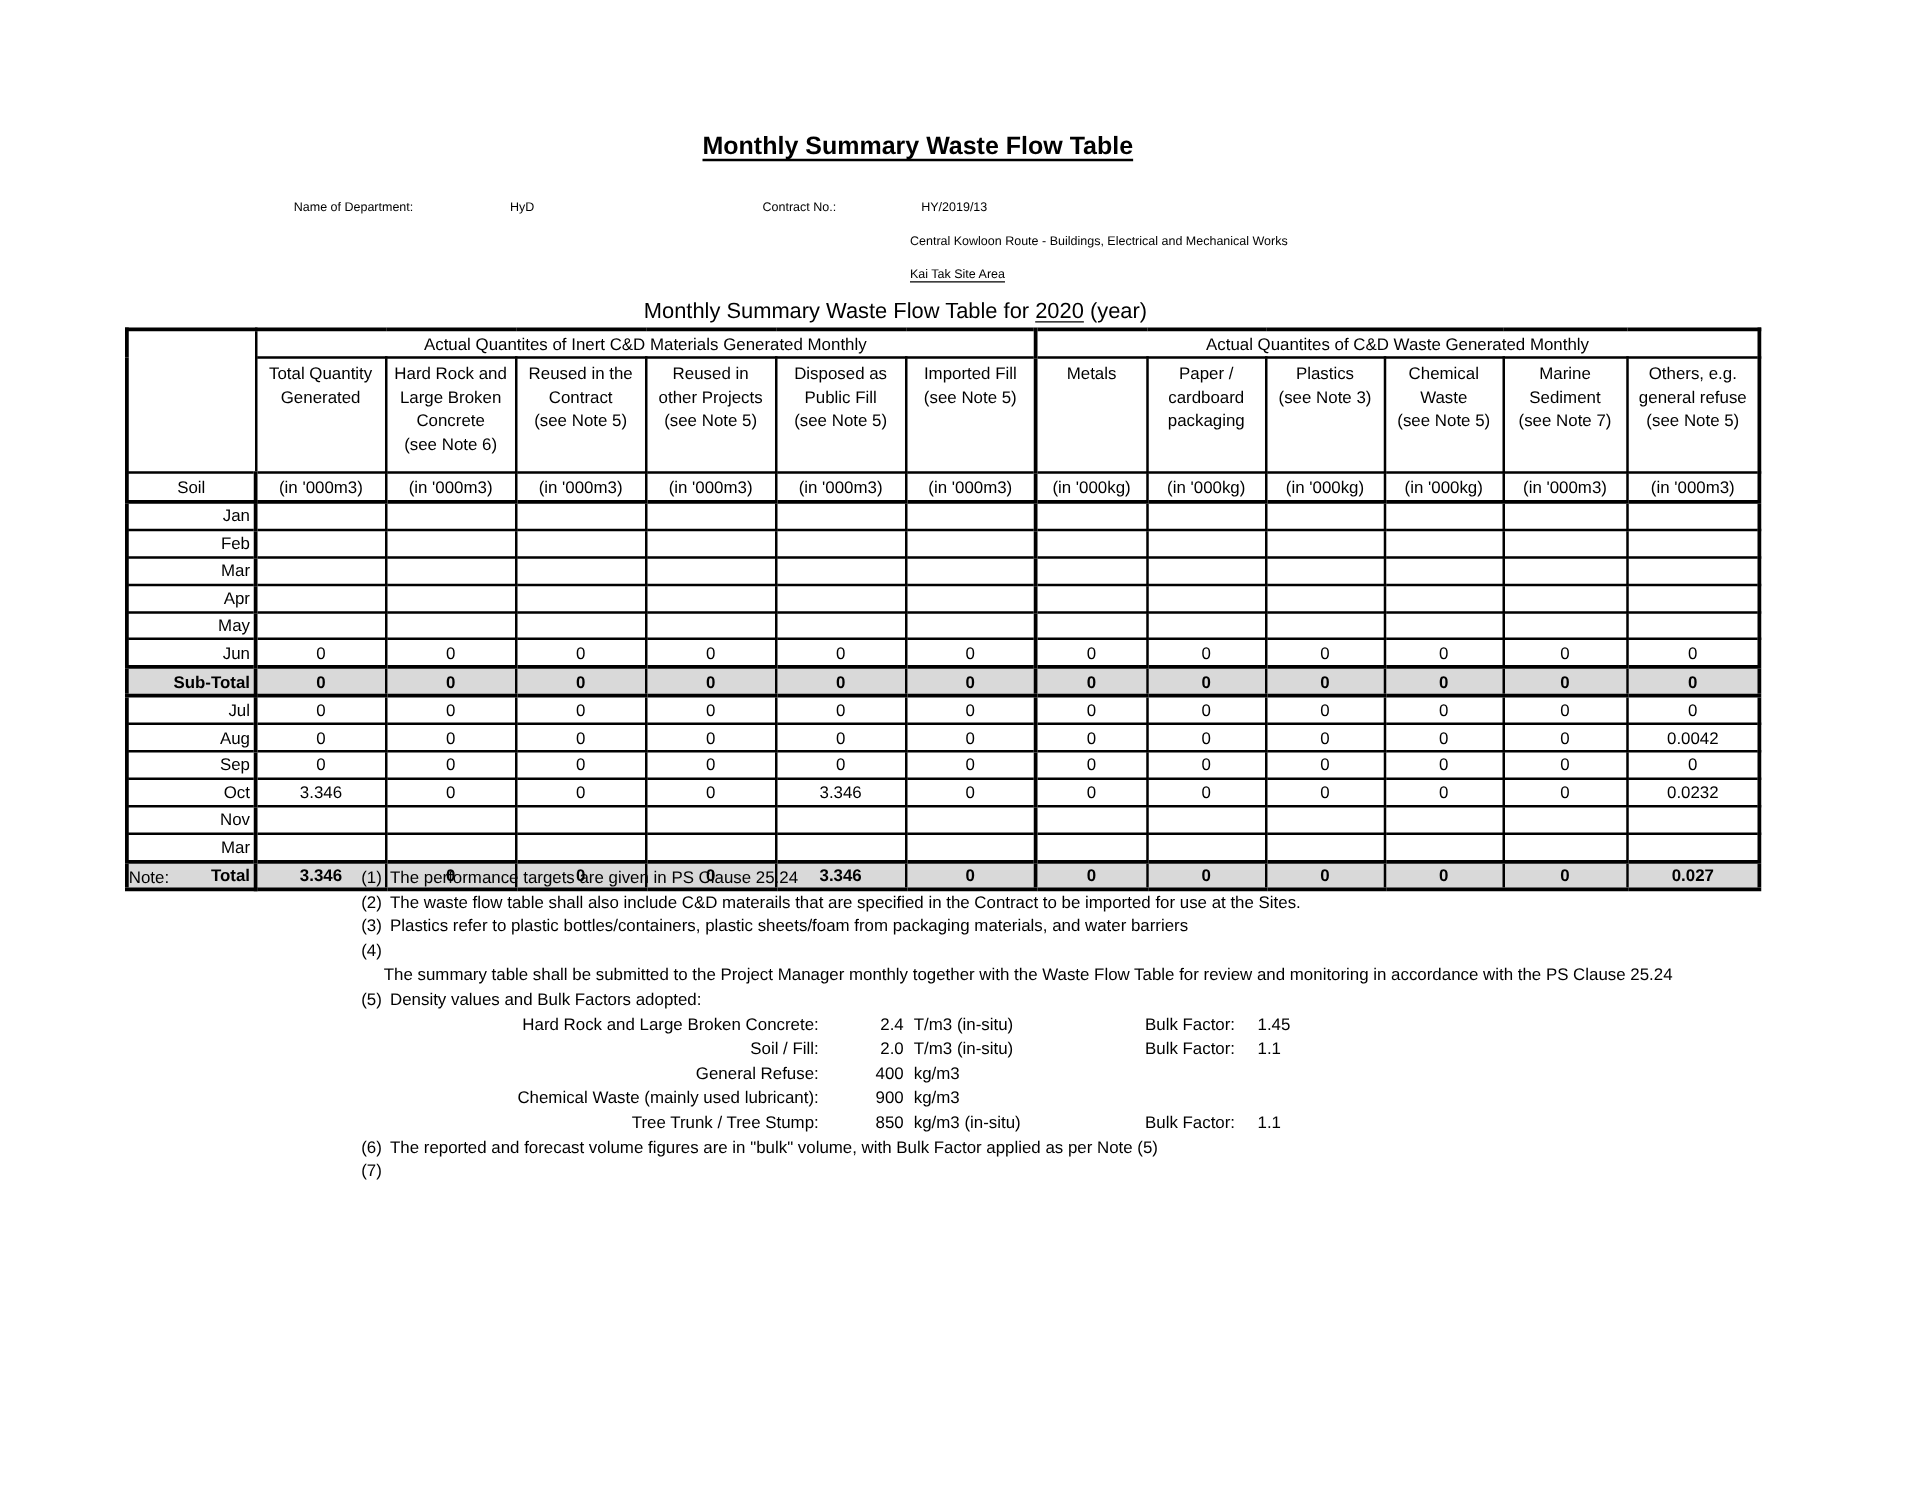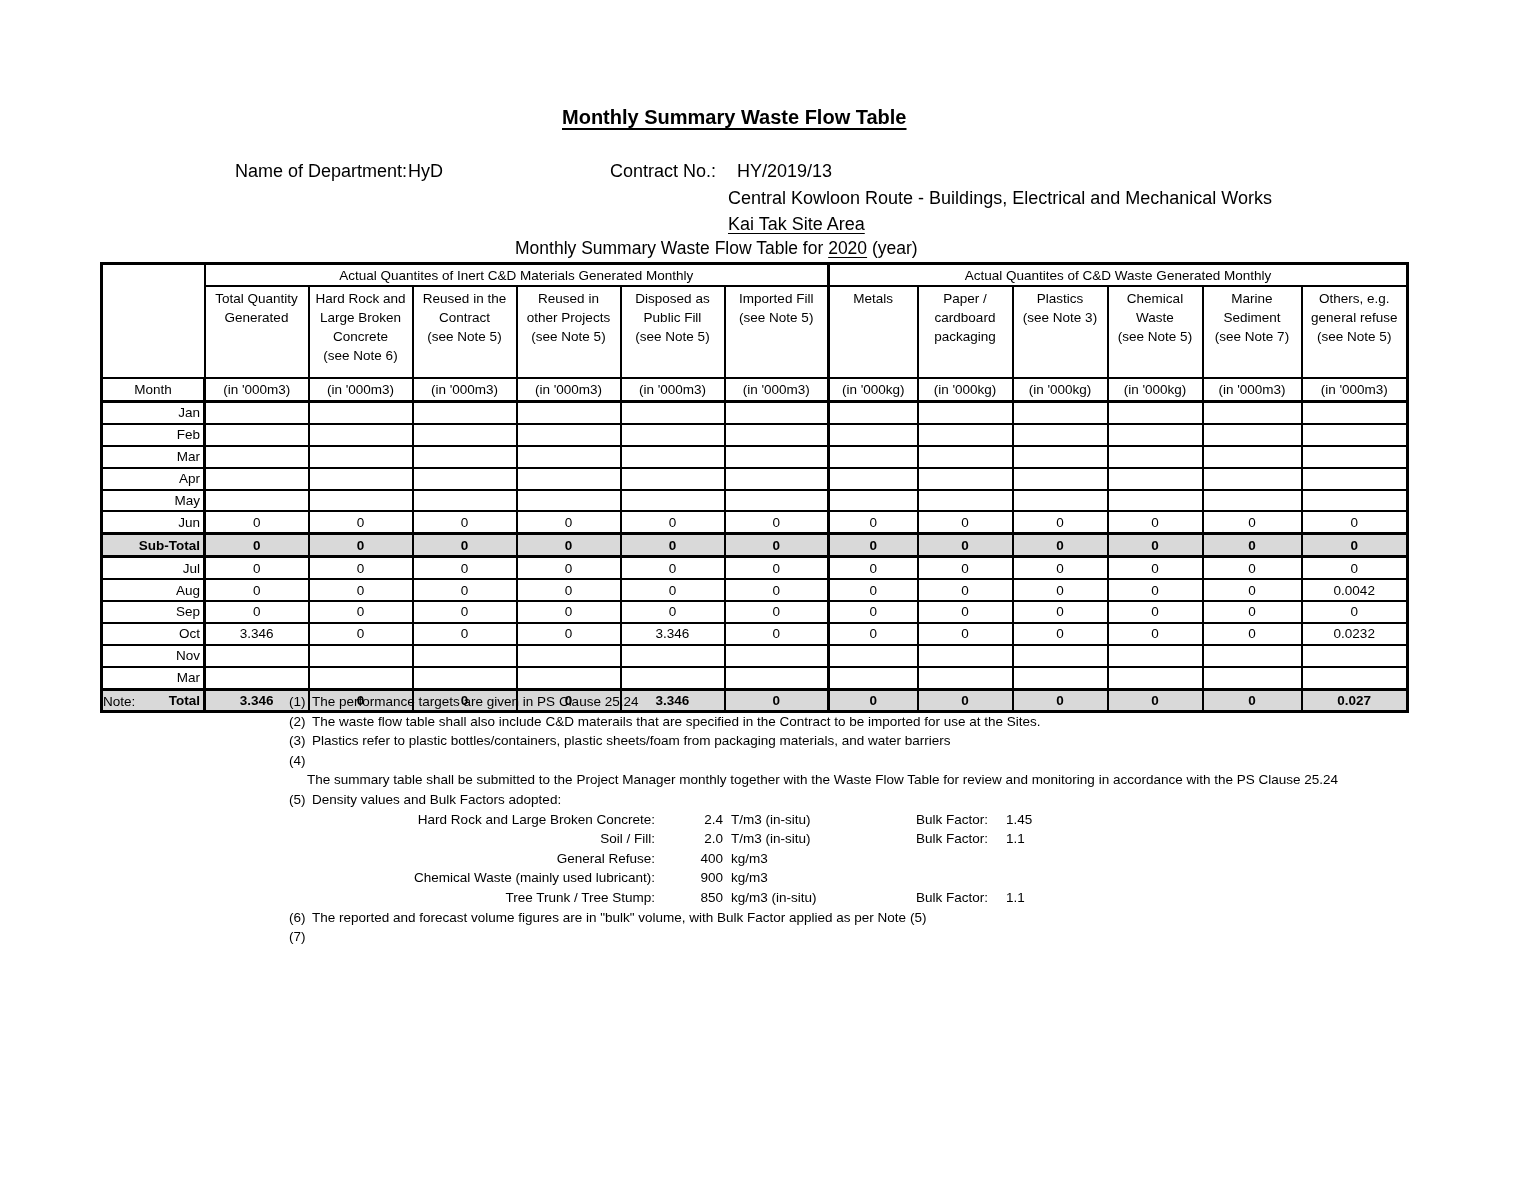--- a/index.html
+++ b/index.html
@@ -1,20 +1,20 @@
 <!DOCTYPE html>
 <html><head>
 <meta charset="utf-8">
 <style>
   html,body { margin:0; padding:0; background:#ffffff; }
   body { width:1539px; height:1189px; font-family:"Liberation Sans", sans-serif; color:#000; }
   .page { position:relative; width:1539px; height:1189px; overflow:hidden; background:#fff; }
   .abs { position:absolute; }
   .doc-title { font-size:20px; font-weight:bold; text-decoration:underline; text-decoration-thickness:2px; text-underline-offset:4px; white-space:nowrap; }
-  .h-text { font-size:18px; white-space:nowrap; }
+  .h-text { font-size:10px; white-space:nowrap; }
   .subtitle { font-size:17.5px; white-space:nowrap; }
   .u { text-decoration:underline; text-underline-offset:3px; }
 
   table.wft { border-collapse:collapse; table-layout:fixed; border:3px solid #000; }
   .wft th, .wft td { border:2px solid #000; padding:0; font-weight:normal; overflow:hidden; }
   .wft thead th { font-size:13.5px;margin-top:20px; }
   .row-group th { height:20px; }
   .row-colhead th { height:88px; vertical-align:top; white-space:pre-line; line-height:19px; padding-top:2px; }
   .row-units th { height:21px; }
   .wft tbody td { height:19.9px; font-size:13.5px; text-align:center; }
@@ -103,21 +103,21 @@
 Waste
 (see Note 5)</th>
           <th>Marine
 Sediment
 (see Note 7)</th>
           <th>Others, e.g.
 general refuse
 (see Note 5)</th>
         </tr>
         <tr class="row-units">
-          <th class="msep">Month</th>
+          <th class="msep">Soil</th>
           <th>(in '000m3)</th>
           <th>(in '000m3)</th>
           <th>(in '000m3)</th>
           <th>(in '000m3)</th>
           <th>(in '000m3)</th>
           <th>(in '000m3)</th>
           <th class="gsep">(in '000kg)</th>
           <th>(in '000kg)</th>
           <th>(in '000kg)</th>
           <th>(in '000kg)</th>

